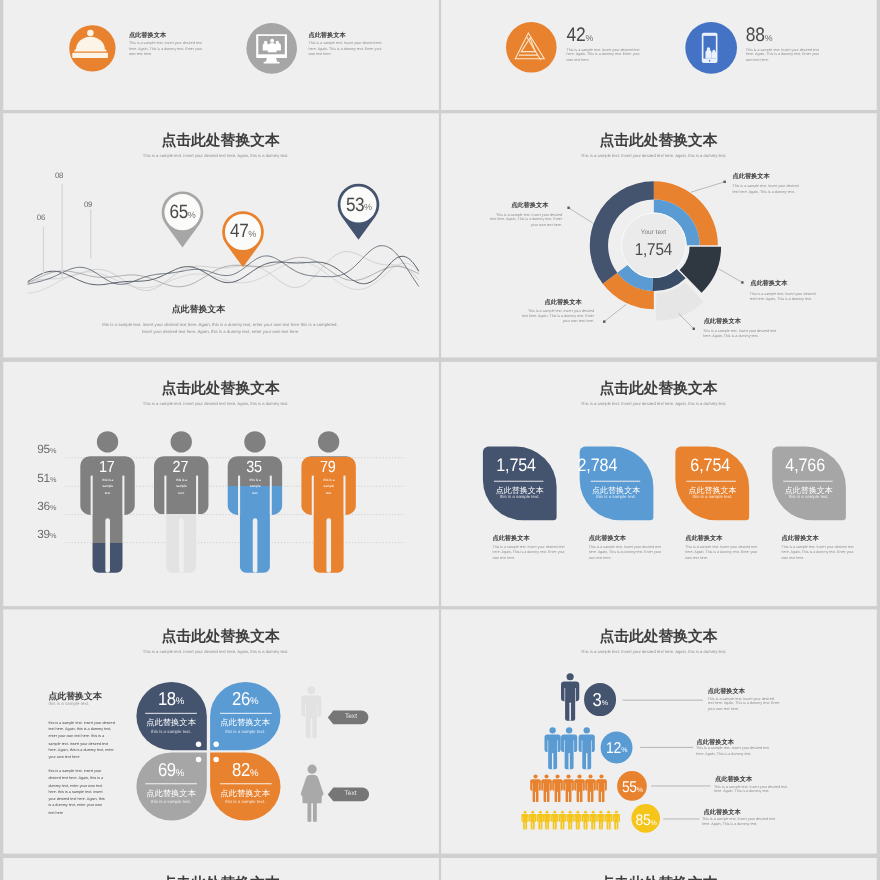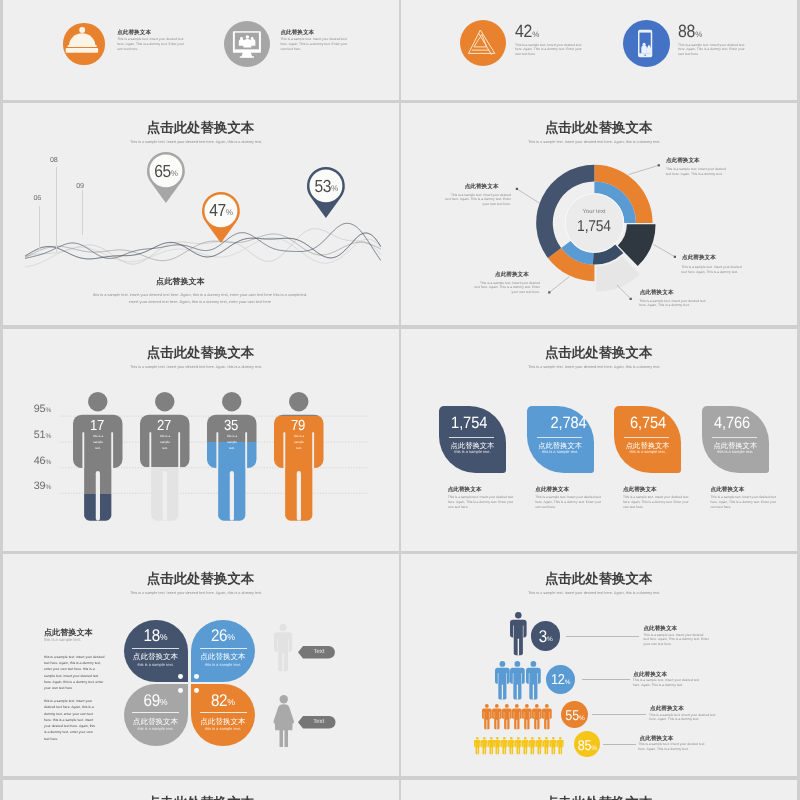--- a/index.html
+++ b/index.html
@@ -91,21 +91,21 @@
 <path d="M22.5,154.0 L23.5,153.6 L24.5,153.1 L25.5,152.7 L26.5,152.2 L27.5,151.7 L28.5,151.2 L29.5,150.7 L30.5,150.3 L31.5,149.8 L32.5,149.3 L33.5,148.8 L34.5,148.4 L35.5,147.9 L36.5,147.5 L37.5,147.1 L38.5,146.7 L39.5,146.3 L40.5,145.9 L41.5,145.6 L42.5,145.2 L43.5,144.9 L44.5,144.7 L45.5,144.4 L46.5,144.2 L47.5,144.0 L48.5,143.8 L49.5,143.6 L50.5,143.5 L51.5,143.4 L52.5,143.4 L53.5,143.3 L54.5,143.3 L55.5,143.3 L56.5,143.4 L57.5,143.4 L58.5,143.5 L59.5,143.6 L60.5,143.8 L61.5,143.9 L62.5,144.1 L63.5,144.3 L64.5,144.4 L65.5,144.7 L66.5,144.9 L67.5,145.1 L68.5,145.4 L69.5,145.6 L70.5,145.8 L71.5,146.1 L72.5,146.4 L73.5,146.6 L74.5,146.8 L75.5,147.1 L76.5,147.3 L77.5,147.5 L78.5,147.8 L79.5,148.0 L80.5,148.2 L81.5,148.3 L82.5,148.5 L83.5,148.6 L84.5,148.8 L85.5,148.9 L86.5,149.0 L87.5,149.0 L88.5,149.1 L89.5,149.1 L90.5,149.2 L91.5,149.2 L92.5,149.2 L93.5,149.1 L94.5,149.1 L95.5,149.0 L96.5,148.9 L97.5,148.9 L98.5,148.8 L99.5,148.6 L100.5,148.5 L101.5,148.4 L102.5,148.3 L103.5,148.1 L104.5,148.0 L105.5,147.9 L106.5,147.7 L107.5,147.6 L108.5,147.5 L109.5,147.4 L110.5,147.3 L111.5,147.2 L112.5,147.1 L113.5,147.0 L114.5,147.0 L115.5,146.9 L116.5,146.9 L117.5,146.9 L118.5,147.0 L119.5,147.0 L120.5,147.1 L121.5,147.2 L122.5,147.3 L123.5,147.4 L124.5,147.6 L125.5,147.8 L126.5,148.0 L127.5,148.2 L128.5,148.4 L129.5,148.7 L130.5,149.0 L131.5,149.3 L132.5,149.6 L133.5,150.0 L134.5,150.3 L135.5,150.7 L136.5,151.1 L137.5,151.5 L138.5,151.9 L139.5,152.3 L140.5,152.7 L141.5,153.1 L142.5,153.5 L143.5,153.9 L144.5,154.3 L145.5,154.7 L146.5,155.0 L147.5,155.4 L148.5,155.7 L149.5,156.0 L150.5,156.3 L151.5,156.6 L152.5,156.8 L153.5,157.1 L154.5,157.2 L155.5,157.4 L156.5,157.5 L157.5,157.6 L158.5,157.7 L159.5,157.7 L160.5,157.7 L161.5,157.6 L162.5,157.5 L163.5,157.4 L164.5,157.2 L165.5,157.0 L166.5,156.8 L167.5,156.5 L168.5,156.2 L169.5,155.9 L170.5,155.5 L171.5,155.1 L172.5,154.6 L173.5,154.2 L174.5,153.7 L175.5,153.2 L176.5,152.6 L177.5,152.1 L178.5,151.5 L179.5,150.9 L180.5,150.3 L181.5,149.7 L182.5,149.1 L183.5,148.5 L184.5,147.9 L185.5,147.2 L186.5,146.6 L187.5,146.0 L188.5,145.4 L189.5,144.9 L190.5,144.3 L191.5,143.7 L192.5,143.2 L193.5,142.7 L194.5,142.2 L195.5,141.7 L196.5,141.3 L197.5,140.9 L198.5,140.5 L199.5,140.1 L200.5,139.8 L201.5,139.5 L202.5,139.2 L203.5,139.0 L204.5,138.8 L205.5,138.6 L206.5,138.4 L207.5,138.3 L208.5,138.2 L209.5,138.2 L210.5,138.1 L211.5,138.1 L212.5,138.1 L213.5,138.1 L214.5,138.2 L215.5,138.2 L216.5,138.3 L217.5,138.4 L218.5,138.5 L219.5,138.6 L220.5,138.7 L221.5,138.8 L222.5,138.9 L223.5,139.1 L224.5,139.2 L225.5,139.3 L226.5,139.4 L227.5,139.4 L228.5,139.5 L229.5,139.6 L230.5,139.6 L231.5,139.6 L232.5,139.6 L233.5,139.6 L234.5,139.6 L235.5,139.5 L236.5,139.5 L237.5,139.4 L238.5,139.2 L239.5,139.1 L240.5,138.9 L241.5,138.7 L242.5,138.5 L243.5,138.3 L244.5,138.0 L245.5,137.7 L246.5,137.4 L247.5,137.1 L248.5,136.8 L249.5,136.5 L250.5,136.1 L251.5,135.8 L252.5,135.4 L253.5,135.1 L254.5,134.7 L255.5,134.3 L256.5,134.0 L257.5,133.6 L258.5,133.3 L259.5,133.0 L260.5,132.7 L261.5,132.4 L262.5,132.1 L263.5,131.9 L264.5,131.6 L265.5,131.4 L266.5,131.3 L267.5,131.1 L268.5,131.0 L269.5,131.0 L270.5,131.0 L271.5,131.0 L272.5,131.0 L273.5,131.1 L274.5,131.3 L275.5,131.4 L276.5,131.7 L277.5,131.9 L278.5,132.2 L279.5,132.6 L280.5,132.9 L281.5,133.4 L282.5,133.8 L283.5,134.3 L284.5,134.8 L285.5,135.4 L286.5,135.9 L287.5,136.6 L288.5,137.2 L289.5,137.8 L290.5,138.5 L291.5,139.2 L292.5,139.9 L293.5,140.6 L294.5,141.3 L295.5,142.0 L296.5,142.7 L297.5,143.4 L298.5,144.1 L299.5,144.8 L300.5,145.5 L301.5,146.1 L302.5,146.8 L303.5,147.4 L304.5,147.9 L305.5,148.5 L306.5,149.0 L307.5,149.5 L308.5,149.9 L309.5,150.3 L310.5,150.7 L311.5,151.0 L312.5,151.3 L313.5,151.5 L314.5,151.7 L315.5,151.9 L316.5,152.0 L317.5,152.0 L318.5,152.0 L319.5,152.0 L320.5,151.9 L321.5,151.8 L322.5,151.6 L323.5,151.4 L324.5,151.2 L325.5,150.9 L326.5,150.6 L327.5,150.3 L328.5,149.9 L329.5,149.5 L330.5,149.1 L331.5,148.6 L332.5,148.2 L333.5,147.7 L334.5,147.2 L335.5,146.7 L336.5,146.2 L337.5,145.7 L338.5,145.2 L339.5,144.7 L340.5,144.2 L341.5,143.7 L342.5,143.2 L343.5,142.8 L344.5,142.3 L345.5,141.9 L346.5,141.5 L347.5,141.2 L348.5,140.8 L349.5,140.5 L350.5,140.2 L351.5,139.9 L352.5,139.7 L353.5,139.5 L354.5,139.3 L355.5,139.2 L356.5,139.2 L357.5,139.2 L358.5,139.2 L359.5,139.3 L360.5,139.4 L361.5,139.6 L362.5,139.8 L363.5,140.0 L364.5,140.3 L365.5,140.6 L366.5,140.9 L367.5,141.3 L368.5,141.7 L369.5,142.1 L370.5,142.5 L371.5,142.9 L372.5,143.4 L373.5,143.8 L374.5,144.3 L375.5,144.8 L376.5,145.2 L377.5,145.7" fill="none" stroke="#9a9a9a" stroke-width="0.7" stroke-linecap="round"></path>
 <path d="M22.5,155.3 L23.5,155.1 L24.5,154.8 L25.5,154.6 L26.5,154.4 L27.5,154.2 L28.5,153.9 L29.5,153.7 L30.5,153.5 L31.5,153.2 L32.5,153.0 L33.5,152.7 L34.5,152.5 L35.5,152.2 L36.5,151.9 L37.5,151.6 L38.5,151.3 L39.5,151.0 L40.5,150.6 L41.5,150.3 L42.5,149.9 L43.5,149.5 L44.5,149.1 L45.5,148.7 L46.5,148.3 L47.5,147.8 L48.5,147.4 L49.5,146.9 L50.5,146.4 L51.5,145.9 L52.5,145.5 L53.5,145.0 L54.5,144.5 L55.5,144.0 L56.5,143.6 L57.5,143.1 L58.5,142.7 L59.5,142.3 L60.5,141.9 L61.5,141.5 L62.5,141.2 L63.5,140.9 L64.5,140.6 L65.5,140.4 L66.5,140.2 L67.5,140.1 L68.5,140.0 L69.5,140.0 L70.5,140.0 L71.5,140.1 L72.5,140.2 L73.5,140.4 L74.5,140.6 L75.5,140.9 L76.5,141.2 L77.5,141.6 L78.5,142.0 L79.5,142.5 L80.5,143.0 L81.5,143.5 L82.5,144.1 L83.5,144.7 L84.5,145.3 L85.5,146.0 L86.5,146.6 L87.5,147.3 L88.5,148.0 L89.5,148.6 L90.5,149.3 L91.5,149.9 L92.5,150.6 L93.5,151.2 L94.5,151.7 L95.5,152.3 L96.5,152.8 L97.5,153.3 L98.5,153.7 L99.5,154.1 L100.5,154.5 L101.5,154.8 L102.5,155.0 L103.5,155.2 L104.5,155.3 L105.5,155.4 L106.5,155.5 L107.5,155.5 L108.5,155.4 L109.5,155.3 L110.5,155.2 L111.5,155.0 L112.5,154.8 L113.5,154.5 L114.5,154.2 L115.5,153.9 L116.5,153.6 L117.5,153.2 L118.5,152.8 L119.5,152.4 L120.5,152.0 L121.5,151.6 L122.5,151.2 L123.5,150.8 L124.5,150.4 L125.5,150.0 L126.5,149.6 L127.5,149.3 L128.5,148.9 L129.5,148.6 L130.5,148.3 L131.5,148.0 L132.5,147.7 L133.5,147.5 L134.5,147.3 L135.5,147.1 L136.5,146.9 L137.5,146.7 L138.5,146.5 L139.5,146.4 L140.5,146.3 L141.5,146.2 L142.5,146.1 L143.5,146.0 L144.5,145.9 L145.5,145.8 L146.5,145.7 L147.5,145.7 L148.5,145.6 L149.5,145.5 L150.5,145.4 L151.5,145.3 L152.5,145.2 L153.5,145.0 L154.5,144.9 L155.5,144.8 L156.5,144.6 L157.5,144.5 L158.5,144.3 L159.5,144.1 L160.5,143.9 L161.5,143.7 L162.5,143.6 L163.5,143.4 L164.5,143.2 L165.5,143.0 L166.5,142.8 L167.5,142.6 L168.5,142.5 L169.5,142.3 L170.5,142.2 L171.5,142.1 L172.5,142.0 L173.5,141.9 L174.5,141.9 L175.5,141.9 L176.5,141.9 L177.5,141.9 L178.5,142.0 L179.5,142.1 L180.5,142.3 L181.5,142.4 L182.5,142.6 L183.5,142.8 L184.5,143.1 L185.5,143.3 L186.5,143.6 L187.5,143.9 L188.5,144.3 L189.5,144.6 L190.5,144.9 L191.5,145.2 L192.5,145.6 L193.5,145.9 L194.5,146.2 L195.5,146.5 L196.5,146.7 L197.5,147.0 L198.5,147.2 L199.5,147.3 L200.5,147.4 L201.5,147.5 L202.5,147.6 L203.5,147.5 L204.5,147.5 L205.5,147.3 L206.5,147.2 L207.5,146.9 L208.5,146.6 L209.5,146.3 L210.5,145.9 L211.5,145.4 L212.5,144.9 L213.5,144.3 L214.5,143.7 L215.5,143.1 L216.5,142.4 L217.5,141.7 L218.5,141.0 L219.5,140.2 L220.5,139.4 L221.5,138.6 L222.5,137.9 L223.5,137.1 L224.5,136.3 L225.5,135.5 L226.5,134.8 L227.5,134.1 L228.5,133.4 L229.5,132.8 L230.5,132.2 L231.5,131.7 L232.5,131.2 L233.5,130.8 L234.5,130.4 L235.5,130.1 L236.5,129.9 L237.5,129.8 L238.5,129.7 L239.5,129.7 L240.5,129.7 L241.5,129.8 L242.5,130.0 L243.5,130.3 L244.5,130.6 L245.5,131.0 L246.5,131.4 L247.5,131.9 L248.5,132.4 L249.5,133.0 L250.5,133.6 L251.5,134.2 L252.5,134.8 L253.5,135.5 L254.5,136.2 L255.5,136.9 L256.5,137.6 L257.5,138.3 L258.5,139.0 L259.5,139.7 L260.5,140.4 L261.5,141.0 L262.5,141.6 L263.5,142.2 L264.5,142.8 L265.5,143.4 L266.5,143.9 L267.5,144.4 L268.5,144.8 L269.5,145.2 L270.5,145.6 L271.5,145.9 L272.5,146.2 L273.5,146.5 L274.5,146.8 L275.5,147.0 L276.5,147.2 L277.5,147.4 L278.5,147.5 L279.5,147.6 L280.5,147.8 L281.5,147.9 L282.5,148.0 L283.5,148.0 L284.5,148.1 L285.5,148.2 L286.5,148.2 L287.5,148.3 L288.5,148.3 L289.5,148.4 L290.5,148.4 L291.5,148.5 L292.5,148.5 L293.5,148.5 L294.5,148.5 L295.5,148.5 L296.5,148.5 L297.5,148.5 L298.5,148.5 L299.5,148.4 L300.5,148.4 L301.5,148.2 L302.5,148.1 L303.5,147.9 L304.5,147.7 L305.5,147.5 L306.5,147.2 L307.5,146.9 L308.5,146.5 L309.5,146.1 L310.5,145.6 L311.5,145.1 L312.5,144.5 L313.5,143.9 L314.5,143.2 L315.5,142.4 L316.5,141.7 L317.5,140.8 L318.5,140.0 L319.5,139.1 L320.5,138.1 L321.5,137.1 L322.5,136.1 L323.5,135.1 L324.5,134.1 L325.5,133.0 L326.5,132.0 L327.5,130.9 L328.5,129.9 L329.5,128.9 L330.5,127.9 L331.5,126.9 L332.5,126.0 L333.5,125.2 L334.5,124.3 L335.5,123.6 L336.5,122.9 L337.5,122.3 L338.5,121.8 L339.5,121.3 L340.5,120.9 L341.5,120.6 L342.5,120.5 L343.5,120.3 L344.5,120.3 L345.5,120.4 L346.5,120.5 L347.5,120.8 L348.5,121.1 L349.5,121.5 L350.5,122.0 L351.5,122.6 L352.5,123.2 L353.5,123.9 L354.5,124.8 L355.5,125.7 L356.5,126.7 L357.5,127.8 L358.5,129.0 L359.5,130.3 L360.5,131.6 L361.5,133.0 L362.5,134.4 L363.5,135.9 L364.5,137.3 L365.5,138.8 L366.5,140.4 L367.5,141.9 L368.5,143.4 L369.5,145.0 L370.5,146.5 L371.5,148.1 L372.5,149.6 L373.5,151.1 L374.5,152.6 L375.5,154.1 L376.5,155.6 L377.5,157.1" fill="none" stroke="#5c6572" stroke-width="0.8" stroke-linecap="round"></path>
 <path d="M22.5,152.8 L23.5,152.2 L24.5,151.6 L25.5,151.0 L26.5,150.4 L27.5,149.8 L28.5,149.2 L29.5,148.6 L30.5,148.1 L31.5,147.6 L32.5,147.1 L33.5,146.6 L34.5,146.1 L35.5,145.7 L36.5,145.3 L37.5,144.9 L38.5,144.6 L39.5,144.3 L40.5,144.1 L41.5,143.9 L42.5,143.8 L43.5,143.6 L44.5,143.6 L45.5,143.6 L46.5,143.6 L47.5,143.7 L48.5,143.8 L49.5,143.9 L50.5,144.1 L51.5,144.3 L52.5,144.6 L53.5,144.9 L54.5,145.2 L55.5,145.6 L56.5,146.0 L57.5,146.4 L58.5,146.8 L59.5,147.3 L60.5,147.8 L61.5,148.2 L62.5,148.7 L63.5,149.2 L64.5,149.7 L65.5,150.2 L66.5,150.7 L67.5,151.2 L68.5,151.6 L69.5,152.1 L70.5,152.5 L71.5,152.9 L72.5,153.3 L73.5,153.7 L74.5,154.0 L75.5,154.4 L76.5,154.6 L77.5,154.9 L78.5,155.1 L79.5,155.3 L80.5,155.5 L81.5,155.6 L82.5,155.8 L83.5,155.8 L84.5,155.9 L85.5,155.9 L86.5,155.9 L87.5,155.9 L88.5,155.9 L89.5,155.8 L90.5,155.7 L91.5,155.6 L92.5,155.5 L93.5,155.3 L94.5,155.2 L95.5,155.0 L96.5,154.9 L97.5,154.7 L98.5,154.6 L99.5,154.4 L100.5,154.2 L101.5,154.1 L102.5,153.9 L103.5,153.8 L104.5,153.7 L105.5,153.5 L106.5,153.4 L107.5,153.3 L108.5,153.2 L109.5,153.1 L110.5,153.0 L111.5,153.0 L112.5,152.9 L113.5,152.9 L114.5,152.8 L115.5,152.8 L116.5,152.8 L117.5,152.8 L118.5,152.8 L119.5,152.7 L120.5,152.7 L121.5,152.7 L122.5,152.7 L123.5,152.7 L124.5,152.6 L125.5,152.6 L126.5,152.5 L127.5,152.4 L128.5,152.3 L129.5,152.2 L130.5,152.1 L131.5,151.9 L132.5,151.8 L133.5,151.6 L134.5,151.3 L135.5,151.1 L136.5,150.8 L137.5,150.5 L138.5,150.2 L139.5,149.8 L140.5,149.5 L141.5,149.1 L142.5,148.7 L143.5,148.2 L144.5,147.8 L145.5,147.3 L146.5,146.8 L147.5,146.4 L148.5,145.9 L149.5,145.4 L150.5,144.9 L151.5,144.4 L152.5,143.9 L153.5,143.4 L154.5,142.9 L155.5,142.5 L156.5,142.0 L157.5,141.6 L158.5,141.2 L159.5,140.9 L160.5,140.5 L161.5,140.3 L162.5,140.0 L163.5,139.8 L164.5,139.6 L165.5,139.5 L166.5,139.4 L167.5,139.4 L168.5,139.4 L169.5,139.5 L170.5,139.6 L171.5,139.7 L172.5,140.0 L173.5,140.2 L174.5,140.5 L175.5,140.9 L176.5,141.2 L177.5,141.7 L178.5,142.1 L179.5,142.6 L180.5,143.2 L181.5,143.7 L182.5,144.3 L183.5,144.9 L184.5,145.5 L185.5,146.1 L186.5,146.7 L187.5,147.4 L188.5,148.0 L189.5,148.6 L190.5,149.2 L191.5,149.8 L192.5,150.3 L193.5,150.9 L194.5,151.4 L195.5,151.8 L196.5,152.2 L197.5,152.6 L198.5,153.0 L199.5,153.3 L200.5,153.5 L201.5,153.7 L202.5,153.8 L203.5,153.9 L204.5,154.0 L205.5,153.9 L206.5,153.8 L207.5,153.7 L208.5,153.5 L209.5,153.3 L210.5,153.0 L211.5,152.6 L212.5,152.2 L213.5,151.8 L214.5,151.3 L215.5,150.8 L216.5,150.2 L217.5,149.6 L218.5,149.0 L219.5,148.4 L220.5,147.7 L221.5,147.0 L222.5,146.4 L223.5,145.7 L224.5,145.0 L225.5,144.3 L226.5,143.6 L227.5,142.9 L228.5,142.3 L229.5,141.6 L230.5,141.0 L231.5,140.4 L232.5,139.8 L233.5,139.3 L234.5,138.8 L235.5,138.3 L236.5,137.8 L237.5,137.4 L238.5,137.0 L239.5,136.7 L240.5,136.4 L241.5,136.1 L242.5,135.9 L243.5,135.7 L244.5,135.5 L245.5,135.4 L246.5,135.3 L247.5,135.2 L248.5,135.2 L249.5,135.2 L250.5,135.2 L251.5,135.2 L252.5,135.2 L253.5,135.3 L254.5,135.3 L255.5,135.4 L256.5,135.5 L257.5,135.6 L258.5,135.6 L259.5,135.7 L260.5,135.8 L261.5,135.9 L262.5,135.9 L263.5,136.0 L264.5,136.0 L265.5,136.0 L266.5,136.1 L267.5,136.1 L268.5,136.0 L269.5,136.0 L270.5,136.0 L271.5,136.0 L272.5,135.9 L273.5,135.8 L274.5,135.8 L275.5,135.7 L276.5,135.6 L277.5,135.5 L278.5,135.5 L279.5,135.4 L280.5,135.3 L281.5,135.3 L282.5,135.3 L283.5,135.2 L284.5,135.2 L285.5,135.3 L286.5,135.3 L287.5,135.4 L288.5,135.5 L289.5,135.6 L290.5,135.8 L291.5,136.0 L292.5,136.3 L293.5,136.5 L294.5,136.9 L295.5,137.2 L296.5,137.6 L297.5,138.1 L298.5,138.6 L299.5,139.1 L300.5,139.6 L301.5,140.2 L302.5,140.9 L303.5,141.5 L304.5,142.2 L305.5,142.9 L306.5,143.6 L307.5,144.4 L308.5,145.1 L309.5,145.9 L310.5,146.6 L311.5,147.4 L312.5,148.1 L313.5,148.9 L314.5,149.6 L315.5,150.3 L316.5,150.9 L317.5,151.6 L318.5,152.1 L319.5,152.7 L320.5,153.2 L321.5,153.6 L322.5,154.0 L323.5,154.3 L324.5,154.6 L325.5,154.7 L326.5,154.9 L327.5,154.9 L328.5,154.9 L329.5,154.8 L330.5,154.6 L331.5,154.3 L332.5,154.0 L333.5,153.6 L334.5,153.1 L335.5,152.5 L336.5,151.9 L337.5,151.2 L338.5,150.4 L339.5,149.6 L340.5,148.7 L341.5,147.8 L342.5,146.8 L343.5,145.8 L344.5,144.8 L345.5,143.7 L346.5,142.6 L347.5,141.5 L348.5,140.4 L349.5,139.2 L350.5,138.1 L351.5,137.0 L352.5,135.9 L353.5,134.8 L354.5,133.9 L355.5,133.1 L356.5,132.3 L357.5,131.6 L358.5,131.1 L359.5,130.7 L360.5,130.3 L361.5,130.1 L362.5,130.0 L363.5,130.0 L364.5,130.2 L365.5,130.5 L366.5,130.9 L367.5,131.4 L368.5,132.0 L369.5,132.8 L370.5,133.7 L371.5,134.7 L372.5,135.8 L373.5,137.1 L374.5,138.5 L375.5,139.9 L376.5,141.5 L377.5,143.2" fill="none" stroke="#3f4753" stroke-width="0.8" stroke-linecap="round"></path>
 </svg>
 <div class="abs nw num" style="left:31.00px;top:90.90px;font-size:7.2px;color:#6d6d6d">06</div>
 <div class="abs" style="left:36.70px;top:102.60px;width:0.7px;height:44.90px;background:#d2d2d2"></div>
 <div class="abs nw num" style="left:47.40px;top:52.50px;font-size:7.2px;color:#6d6d6d">08</div>
 <div class="abs" style="left:53.50px;top:63.40px;width:0.7px;height:85.10px;background:#d2d2d2"></div>
 <div class="abs nw num" style="left:73.80px;top:78.30px;font-size:7.2px;color:#6d6d6d">09</div>
 <div class="abs" style="left:79.60px;top:87.10px;width:0.7px;height:44.70px;background:#d2d2d2"></div>
-<div class="abs" style="left:144.60px;top:49px;width:37.80px;height:51.00px">
+<div class="abs" style="left:144.60px;top:71px;width:37.80px;height:51.00px">
       <svg width="37.80" height="51.00" viewBox="0 0 37.80 51.00">
         <path d="M18.90,51.00 L34.18,30.03 A18.90,18.90 0 1 0 3.62,30.03 Z" fill="#a6a6a6"></path>
         <circle cx="18.90" cy="18.90" r="16.45" fill="#fbfbfa"></circle>
       </svg>
       <div class="abs nw" style="left:0;width:37.80px;text-align:center;top:11.50px;line-height:1;font-size:15.6px"><span class="num bn" style="font-size:15.6px;color:#4a4a4a;letter-spacing:-0.4px">65</span><span class="num" style="font-size:8.2px;color:#777">%</span></div>
     </div>
 <div class="abs" style="left:199.60px;top:88.50px;width:37.80px;height:51.00px">
       <svg width="37.80" height="51.00" viewBox="0 0 37.80 51.00">
         <path d="M18.90,51.00 L34.18,30.03 A18.90,18.90 0 1 0 3.62,30.03 Z" fill="#e8822e"></path>
         <circle cx="18.90" cy="18.90" r="16.45" fill="#fbfbfa"></circle>
@@ -164,21 +164,21 @@
 <div class="abs ttl nw" style="top:17.2px">点击此处替换文本</div>
 <div class="abs sub nw" style="top:37.6px">This is a sample text. Insert your desired text here. Again, this is a dummy text.</div>
 <svg class="abs" style="left:0;top:0" width="396.1" height="222.1" viewBox="0 0 396.1 222.1">
 <line x1="56.5" y1="87.10" x2="365" y2="87.10" stroke="#c9c9c9" stroke-width="0.75" stroke-dasharray="1.1 1.7"></line>
 <line x1="56.5" y1="113.10" x2="365" y2="113.10" stroke="#c9c9c9" stroke-width="0.75" stroke-dasharray="1.1 1.7"></line>
 <line x1="56.5" y1="138.80" x2="365" y2="138.80" stroke="#c9c9c9" stroke-width="0.75" stroke-dasharray="1.1 1.7"></line>
 <line x1="56.5" y1="164.30" x2="365" y2="164.30" stroke="#c9c9c9" stroke-width="0.75" stroke-dasharray="1.1 1.7"></line>
 </svg>
 <div class="abs nw" style="left:31.3px;top:75.10px;line-height:1;font-size:10.8px"><span class="num" style="font-size:10.8px;color:#6d6d6d">95</span><span class="num" style="font-size:6.6px;color:#6d6d6d">%</span></div>
 <div class="abs nw" style="left:31.3px;top:101.10px;line-height:1;font-size:10.8px"><span class="num" style="font-size:10.8px;color:#6d6d6d">51</span><span class="num" style="font-size:6.6px;color:#6d6d6d">%</span></div>
-<div class="abs nw" style="left:31.3px;top:126.80px;line-height:1;font-size:10.8px"><span class="num" style="font-size:10.8px;color:#6d6d6d">46</span><span class="num" style="font-size:6.6px;color:#6d6d6d">%</span></div>
+<div class="abs nw" style="left:31.3px;top:126.80px;line-height:1;font-size:10.8px"><span class="num" style="font-size:10.8px;color:#6d6d6d">36</span><span class="num" style="font-size:6.6px;color:#6d6d6d">%</span></div>
 <div class="abs nw" style="left:31.3px;top:152.30px;line-height:1;font-size:10.8px"><span class="num" style="font-size:10.8px;color:#6d6d6d">39</span><span class="num" style="font-size:6.6px;color:#6d6d6d">%</span></div>
 <svg class="abs" style="left:0;top:0;width:0;height:0">
       <defs>
 <linearGradient id="pg0" x1="0" y1="0" x2="0" y2="102" gradientUnits="userSpaceOnUse">
           <stop offset="0" stop-color="#808080"></stop>
           <stop offset="0.8059" stop-color="#808080"></stop>
           <stop offset="0.8059" stop-color="#44536e"></stop>
           <stop offset="1" stop-color="#44536e"></stop>
         </linearGradient>
 <linearGradient id="pg1" x1="0" y1="0" x2="0" y2="102" gradientUnits="userSpaceOnUse">
@@ -262,28 +262,28 @@
 <div class="abs ttl nw" style="top:17.2px">点击此处替换文本</div>
 <div class="abs sub nw" style="top:37.6px">This is a sample text. Insert your desired text here. Again, this is a dummy text.</div>
 <div class="abs" style="left:38.40px;top:77.1px;width:67px;height:67px;background:#44536e;border-radius:5px 55% 3px 55%"></div>
 <div class="abs nw" style="left:35.10px;width:67px;text-align:center;top:88.35px;font-size:14.65px;line-height:1"><span class="num bn" style="font-size:14.65px;color:#ffffff;letter-spacing:-0.1px">1,754</span></div>
 <div class="abs" style="left:48.50px;top:108.6px;width:45.1px;height:0.6px;background:#f0f0f0;opacity:.85"></div>
 <div class="abs cn nw" style="left:38.40px;width:67px;text-align:center;top:113.6px;font-size:7.3px;color:#ffffff;font-weight:normal">点此替换文本</div>
 <div class="abs nw" style="left:38.40px;width:67px;text-align:center;top:121.5px;font-size:4.0px;color:#ffffff;opacity:.85;line-height:1">this is a sample text.</div>
 <div class="abs cn nw" style="left:47.10px;top:159.1px;font-size:5.65px">点此替换文本</div>
 <div class="abs en" style="left:47.10px;top:166.2px;width:66px;font-size:3.3px;line-height:1.5">This is a sample text. Insert your desired text here. Again, This is a dummy text. Enter your own text here.</div>
 <div class="abs" style="left:126.00px;top:77.1px;width:67px;height:67px;background:#5a9bd4;border-radius:5px 55% 3px 55%"></div>
-<div class="abs nw" style="left:119px;width:67px;text-align:right;top:88.35px;font-size:14.65px;line-height:1"><span class="num bn" style="font-size:14.65px;color:#ffffff;letter-spacing:-0.1px">2,784</span></div>
+<div class="abs nw" style="left:109px;width:67px;text-align:center;top:88.35px;font-size:14.65px;line-height:1"><span class="num bn" style="font-size:14.65px;color:#ffffff;letter-spacing:-0.1px">2,784</span></div>
 <div class="abs" style="left:136.10px;top:108.6px;width:45.1px;height:0.6px;background:#f0f0f0;opacity:.85"></div>
 <div class="abs cn nw" style="left:126.00px;width:67px;text-align:center;top:113.6px;font-size:7.3px;color:#ffffff;font-weight:normal">点此替换文本</div>
 <div class="abs nw" style="left:126.00px;width:67px;text-align:center;top:121.5px;font-size:4.0px;color:#ffffff;opacity:.85;line-height:1">this is a sample text.</div>
 <div class="abs cn nw" style="left:134.70px;top:159.1px;font-size:5.65px">点此替换文本</div>
 <div class="abs en" style="left:134.70px;top:166.2px;width:66px;font-size:3.3px;line-height:1.5">This is a sample text. Insert your desired text here. Again, This is a dummy text. Enter your own text here.</div>
 <div class="abs" style="left:213.60px;top:77.1px;width:67px;height:67px;background:#e8822e;border-radius:5px 55% 3px 55%"></div>
-<div class="abs nw" style="left:214px;width:67px;text-align:center;top:88.35px;font-size:14.65px;line-height:1"><span class="num bn" style="font-size:14.65px;color:#ffffff;letter-spacing:-0.1px">6,754</span></div>
+<div class="abs nw" style="left:227px;width:67px;text-align:left;top:88.35px;font-size:14.65px;line-height:1"><span class="num bn" style="font-size:14.65px;color:#ffffff;letter-spacing:-0.1px">6,754</span></div>
 <div class="abs" style="left:223.70px;top:108.6px;width:45.1px;height:0.6px;background:#f0f0f0;opacity:.85"></div>
 <div class="abs cn nw" style="left:213.60px;width:67px;text-align:center;top:113.6px;font-size:7.3px;color:#ffffff;font-weight:normal">点此替换文本</div>
 <div class="abs nw" style="left:213.60px;width:67px;text-align:center;top:121.5px;font-size:4.0px;color:#ffffff;opacity:.85;line-height:1">this is a sample text.</div>
 <div class="abs cn nw" style="left:222.30px;top:159.1px;font-size:5.65px">点此替换文本</div>
 <div class="abs en" style="left:222.30px;top:166.2px;width:66px;font-size:3.3px;line-height:1.5">This is a sample text. Insert your desired text here. Again, This is a dummy text. Enter your own text here.</div>
 <div class="abs" style="left:301.20px;top:77.1px;width:67px;height:67px;background:#a6a6a6;border-radius:5px 55% 3px 55%"></div>
 <div class="abs nw" style="left:297.90px;width:67px;text-align:center;top:88.35px;font-size:14.65px;line-height:1"><span class="num bn" style="font-size:14.65px;color:#ffffff;letter-spacing:-0.1px">4,766</span></div>
 <div class="abs" style="left:311.30px;top:108.6px;width:45.1px;height:0.6px;background:#f0f0f0;opacity:.85"></div>
 <div class="abs cn nw" style="left:301.20px;width:67px;text-align:center;top:113.6px;font-size:7.3px;color:#ffffff;font-weight:normal">点此替换文本</div>
 <div class="abs nw" style="left:301.20px;width:67px;text-align:center;top:121.5px;font-size:4.0px;color:#ffffff;opacity:.85;line-height:1">this is a sample text.</div>

